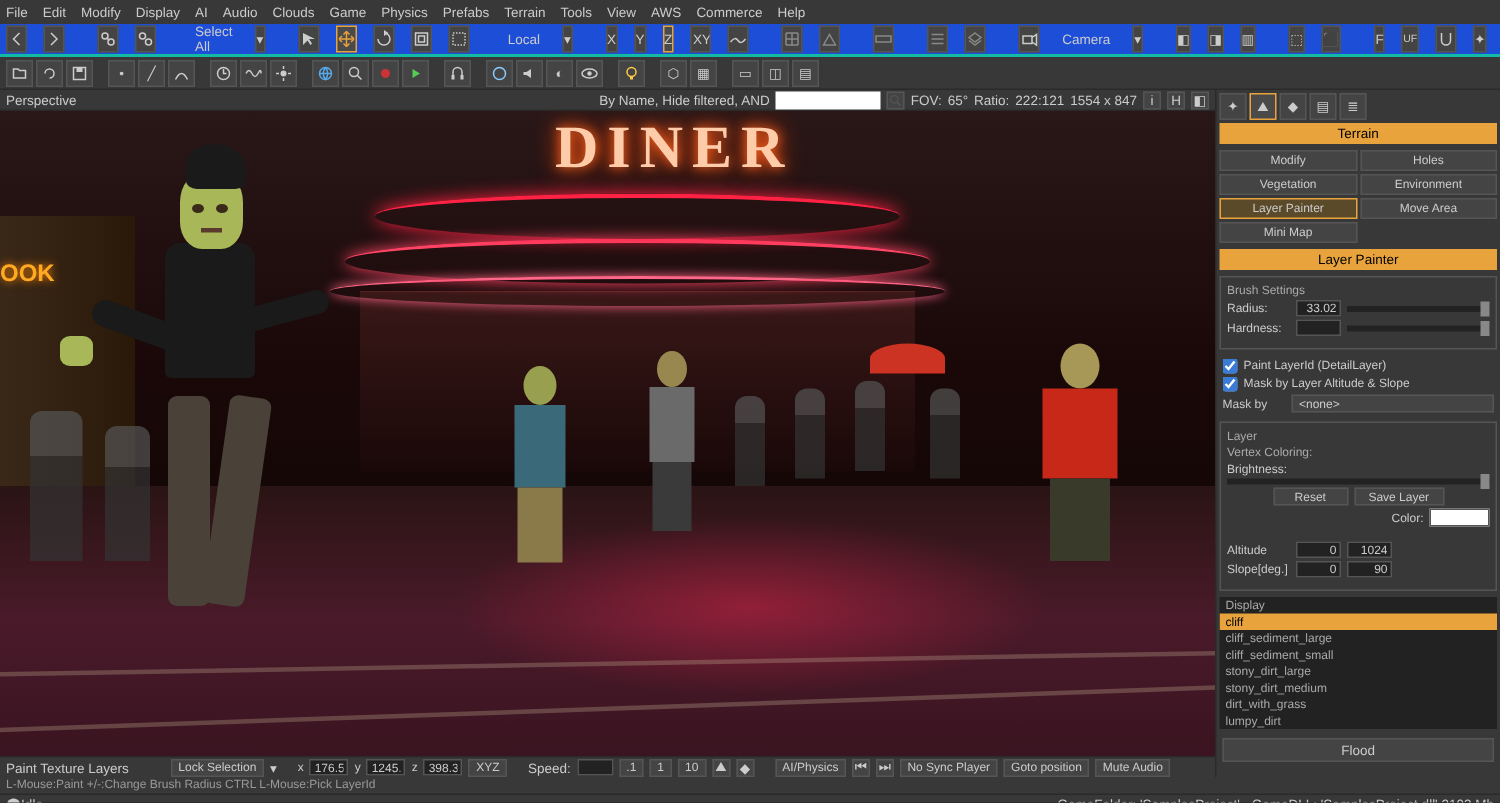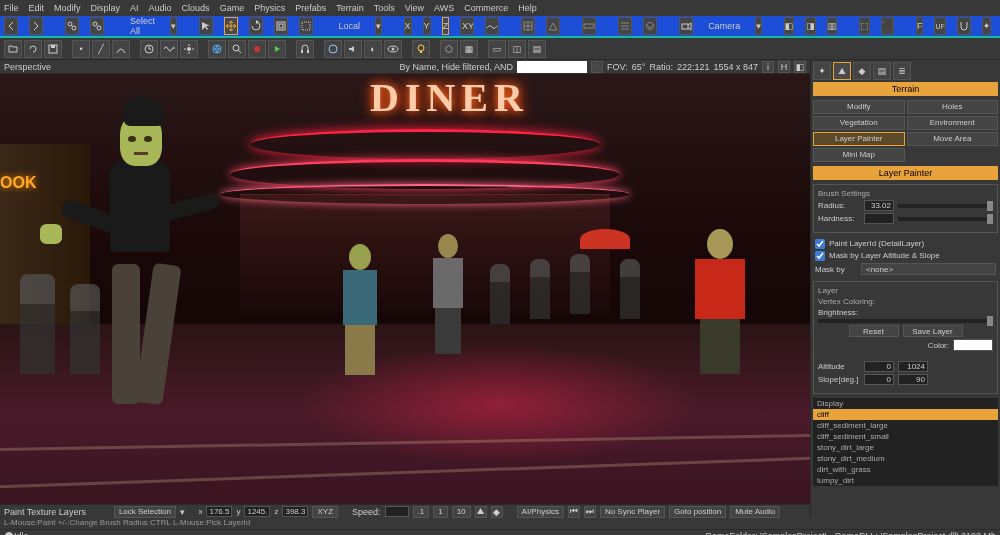--- a/index.html
+++ b/index.html
@@ -549,20 +549,21 @@
       <div class="sel">cliff</div>
       <div>cliff_sediment_large</div>
       <div>cliff_sediment_small</div>
       <div>stony_dirt_large</div>
       <div>stony_dirt_medium</div>
       <div>dirt_with_grass</div>
       <div>lumpy_dirt</div>
 
     </div>
 
+    <div class="flood-btn">Flood</div>
   </div>
 </div>
 
 <div class="hintbar">L-Mouse:Paint   +/-:Change Brush Radius   CTRL L-Mouse:Pick LayerId</div>
 <div class="statusbar">
   <span>⬤ </span>
   <span>Idle</span>
   <span class="right">GameFolder: 'SamplesProject' - GameDLL: 'SamplesProject.dll'   2193 Mb</span>
 </div>
 

